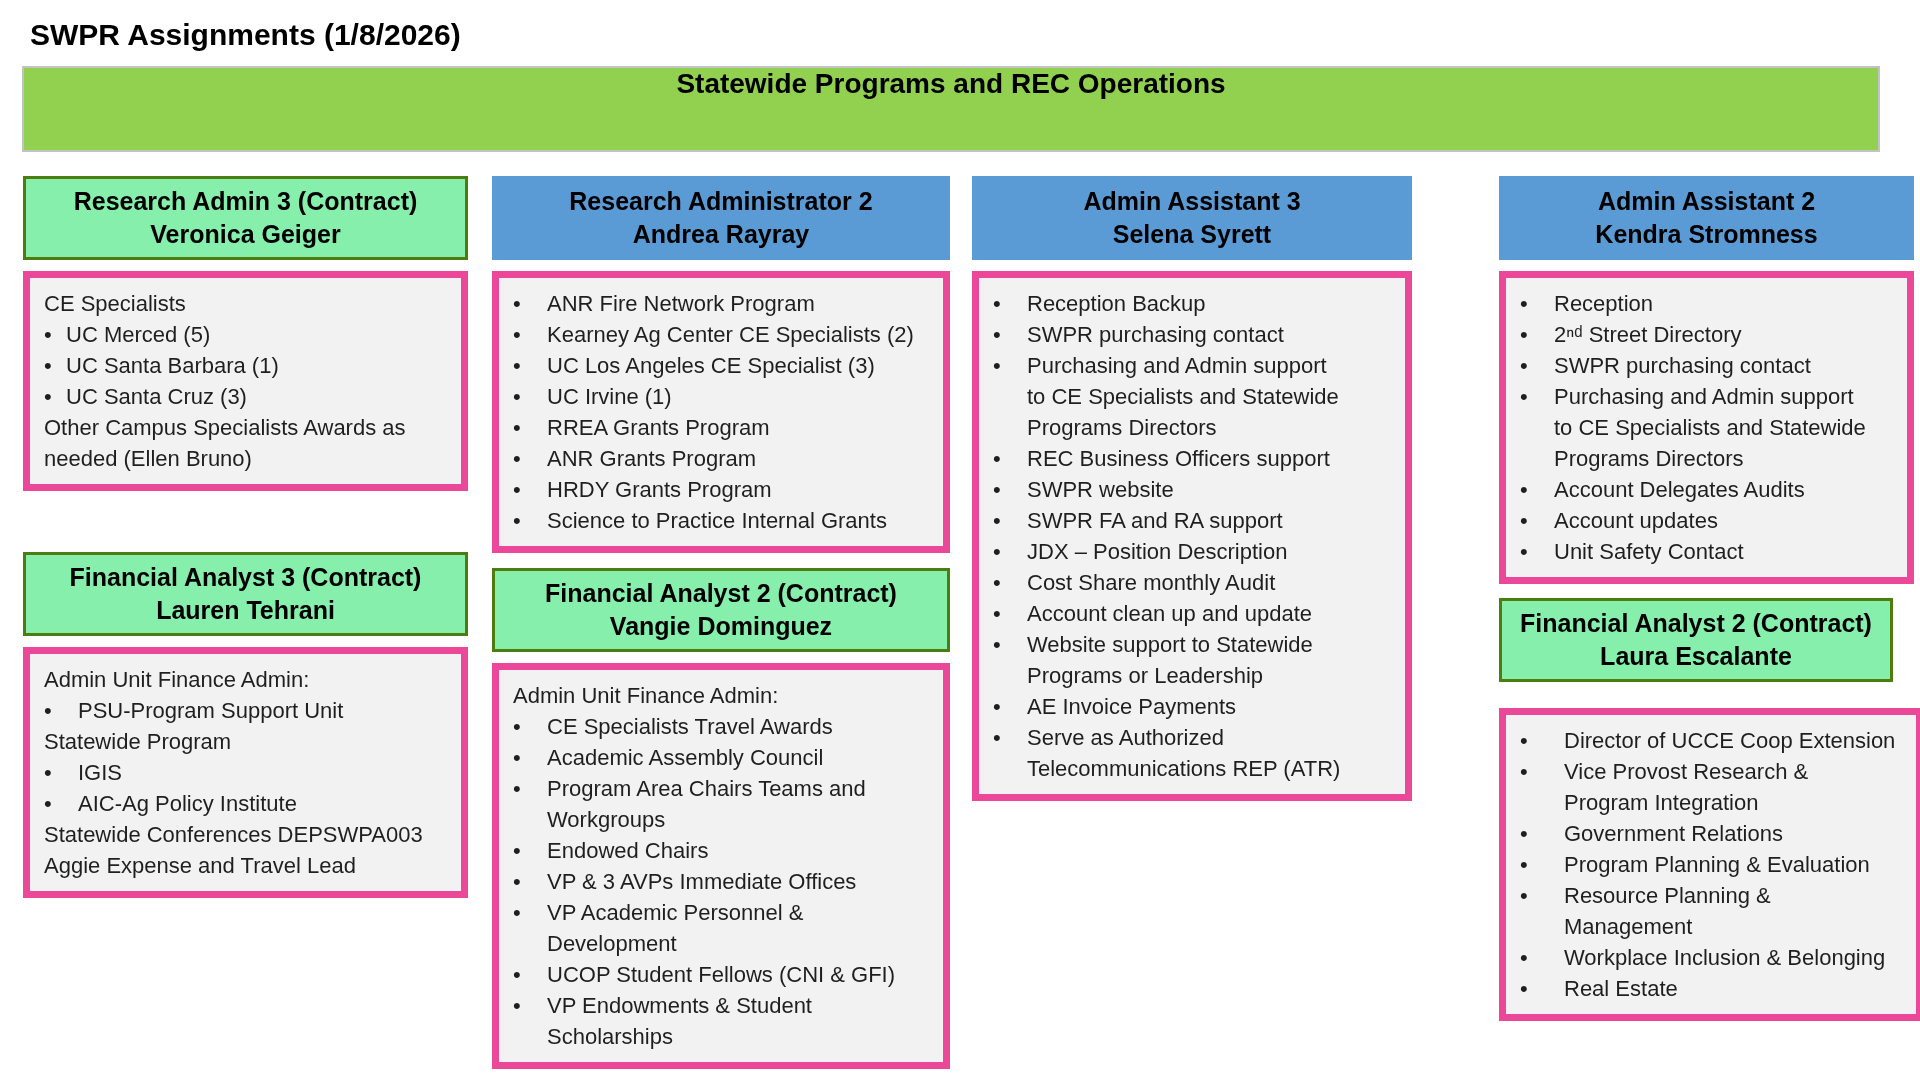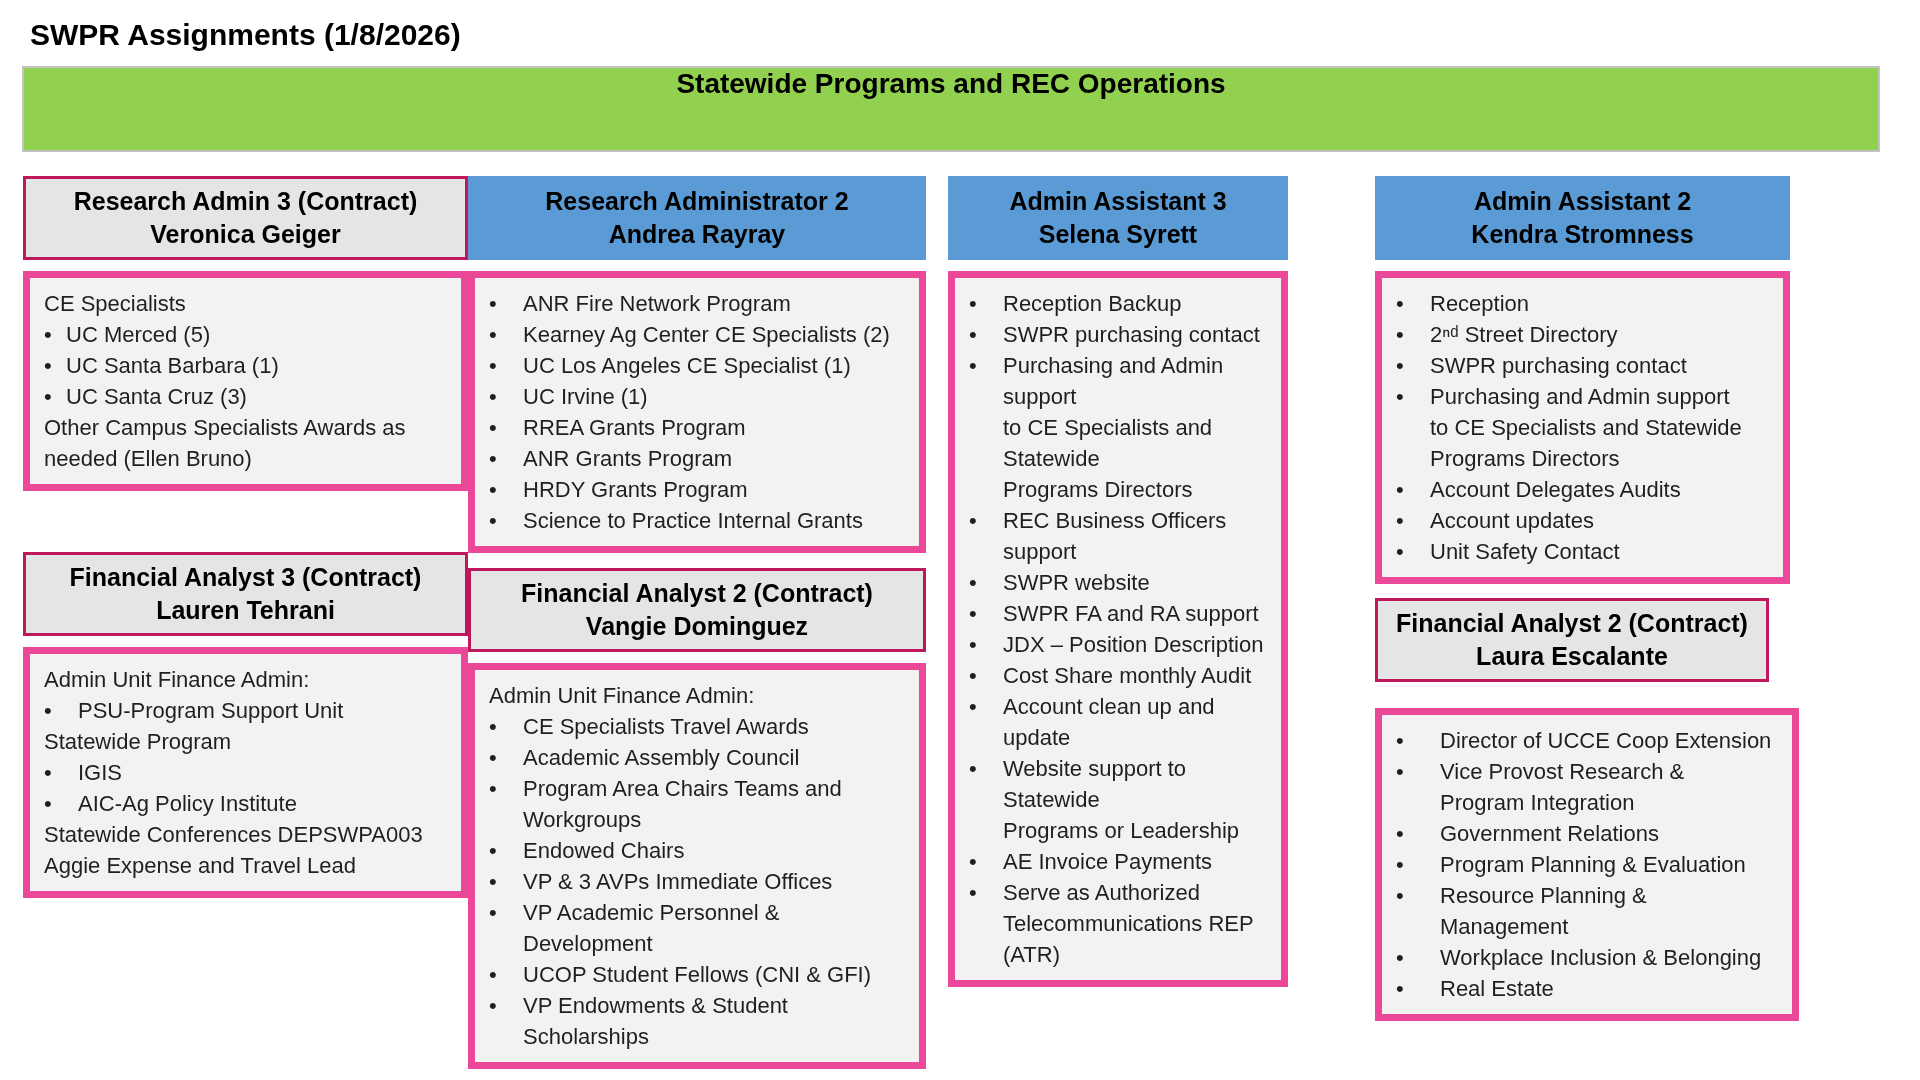--- a/index.html
+++ b/index.html
@@ -22,32 +22,32 @@
     box-sizing:border-box;
     display:flex;align-items:flex-start;justify-content:center;
     font-size:28px;font-weight:bold;color:#000;
   }
   .columns-row{
     display:flex;align-items:flex-start;
     margin-top:24px;
   }
   .column{flex:none;}
   .col1{width:445px;margin-left:23px;}
-  .col2{width:458px;}
-  .col3{width:340px;margin-left:22px;}
+  .col2{width:458px;margin-left:24px;}
+  .col3{width:440px;margin-left:22px;}
   .col4{width:424px;margin-left:87px;}
 
   .block-header{
     box-sizing:border-box;
     padding:6px 10px;
     text-align:center;
     font-size:25px;font-weight:bold;color:#000;
     line-height:33px;
   }
-  .block-header.green{background:#e5e5e5;border:3px solid #be185d;}
+  .block-header.green{background:#86efac;border:3px solid #4d7c0f;}
   .block-header.blue{background:#5B9BD5;border:none;padding:9px 10px;}
 
   .block-body{
     box-sizing:border-box;
     margin-top:11px;
     background:#F2F2F2;
     border:7px solid #ec4899;
     padding:10px 14px;
     font-size:22px;line-height:31px;color:#1f1f1f;
   }
@@ -146,21 +146,21 @@
           <div class="li">
             <span class="bullet">•</span>
             <span class="txt">ANR Fire Network Program</span>
           </div>
           <div class="li">
             <span class="bullet">•</span>
             <span class="txt">Kearney Ag Center CE Specialists (2)</span>
           </div>
           <div class="li">
             <span class="bullet">•</span>
-            <span class="txt">UC Los Angeles CE Specialist (1)</span>
+            <span class="txt">UC Los Angeles CE Specialist (3)</span>
           </div>
           <div class="li">
             <span class="bullet">•</span>
             <span class="txt">UC Irvine (1)</span>
           </div>
           <div class="li">
             <span class="bullet">•</span>
             <span class="txt">RREA Grants Program</span>
           </div>
           <div class="li">

